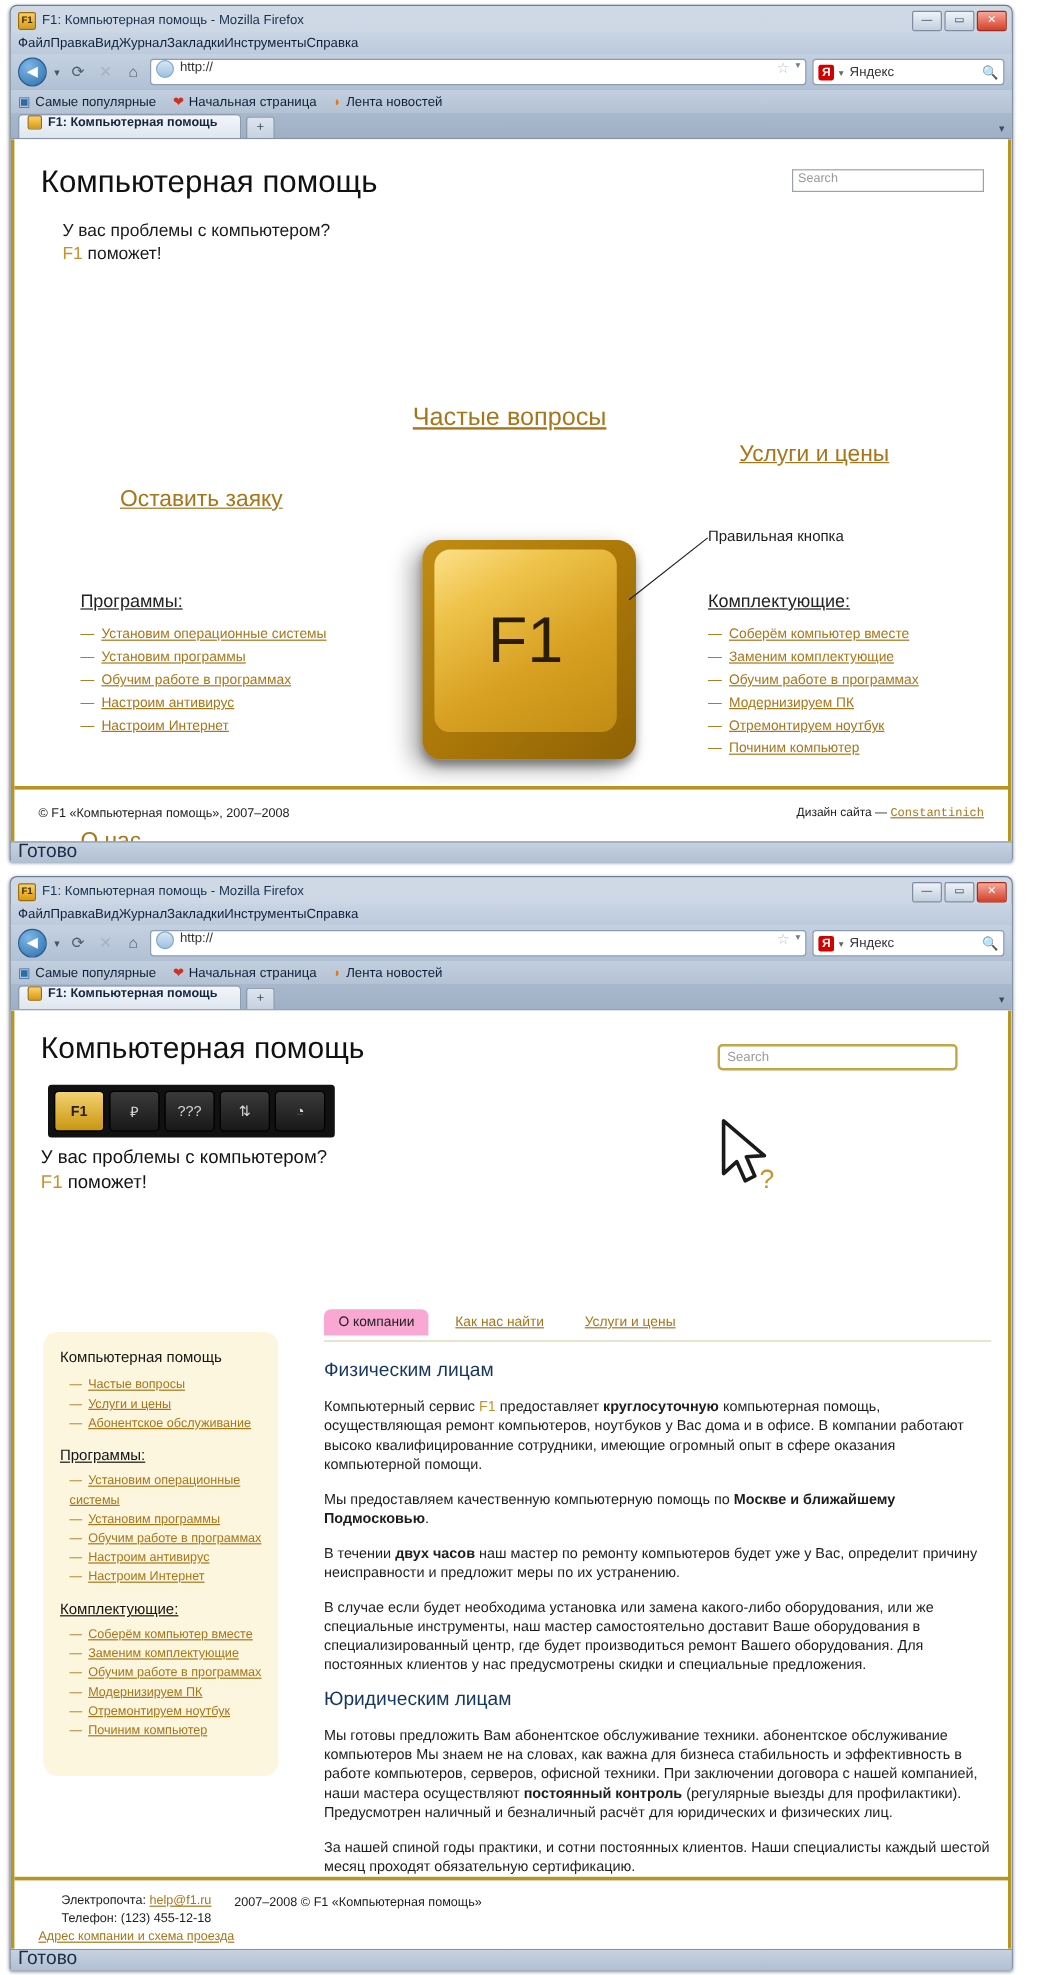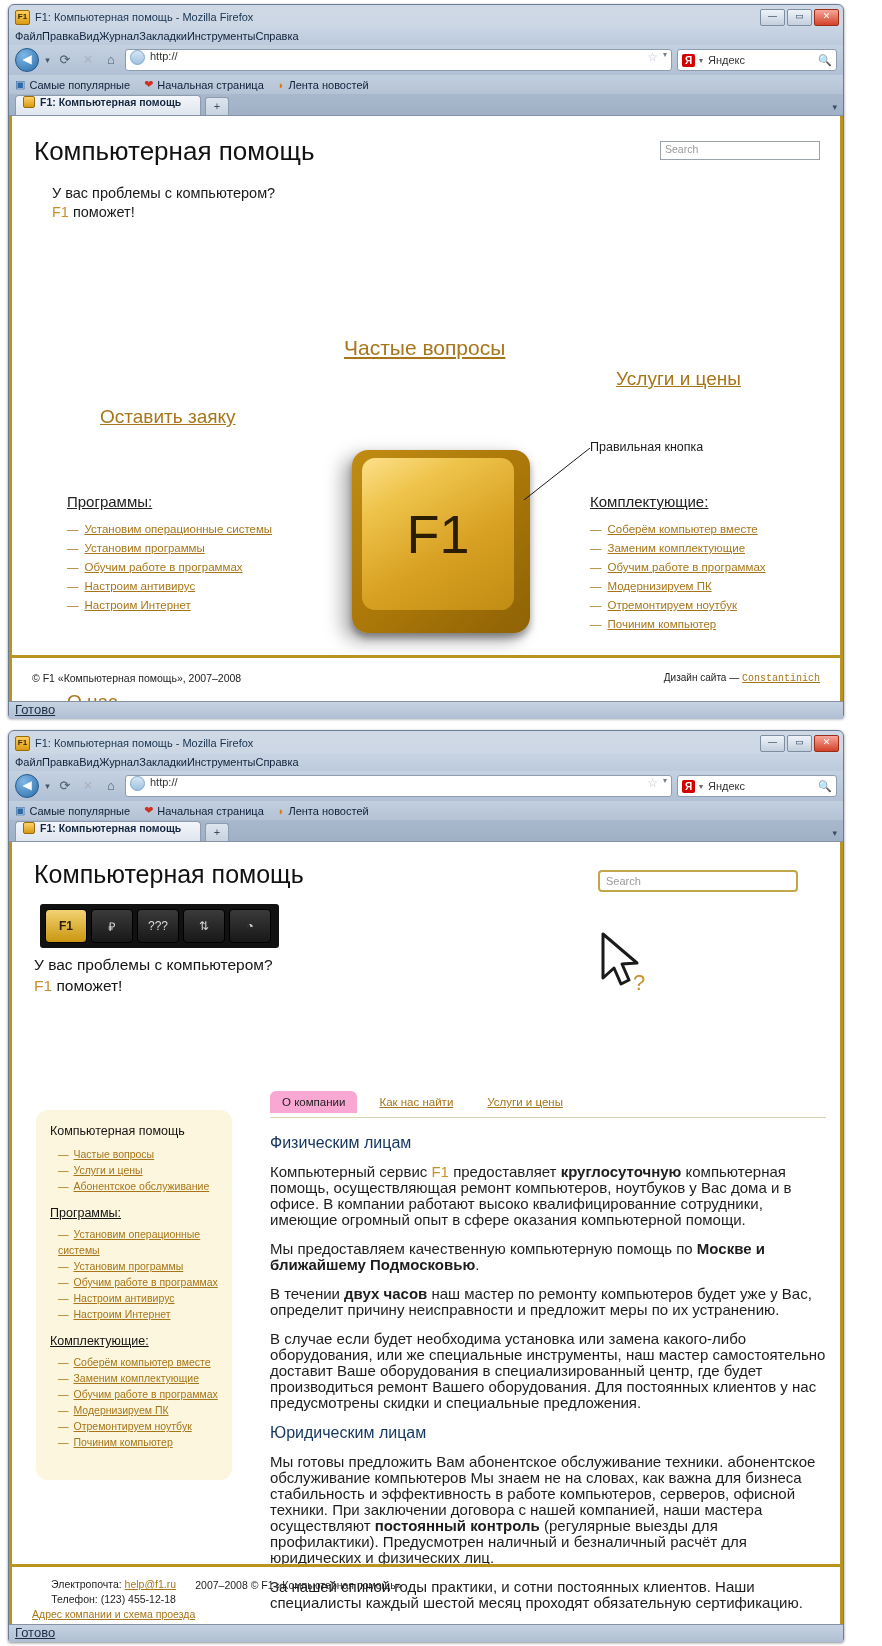--- a/index.html
+++ b/index.html
@@ -221,27 +221,26 @@
     border-top: 1px solid #8592a6;
     position: relative;
     overflow: hidden;
   }
   #vp1 { height: 585px; }
   #vp2 { height: 782px; }
 
   .statusbar {
     height: 17px;
     display: flex;
-    align-items: flex-start;
+    align-items: flex-end;
     padding: 0 6px;
-    font-size: 13px;
+    font-size: 16px;
     color: #1b2c44;
     background: linear-gradient(to bottom,#c6d2e1,#b0bfd3);
     border-top: 1px solid #8592a6;
-    text-decoration: underline;
   }
 
   
   .p1 {
     position: relative;
     height: 100%;
     border-left: 3px solid #b99421;
     border-right: 3px solid #b99421;
     box-sizing: border-box;
     background: #fff;
@@ -489,21 +488,21 @@
     left: 258px; top: 286px;
     width: 556px;
   }
   .content h2 {
     font-size: 16px;
     font-weight: normal;
     color: #14365f;
     margin: 6px 0 12px 0;
   }
   .content p {
-    font-size: 15px;
+    font-size: 12px;
     line-height: 16px;
     color: #1d1d1d;
     margin: 2px 0 13px 0;
     text-align: left;
   }
   .content p b { font-weight: bold; }
   .content .f1 { color: #c8912a; }
 
   .p2-footer {
     position: absolute;

